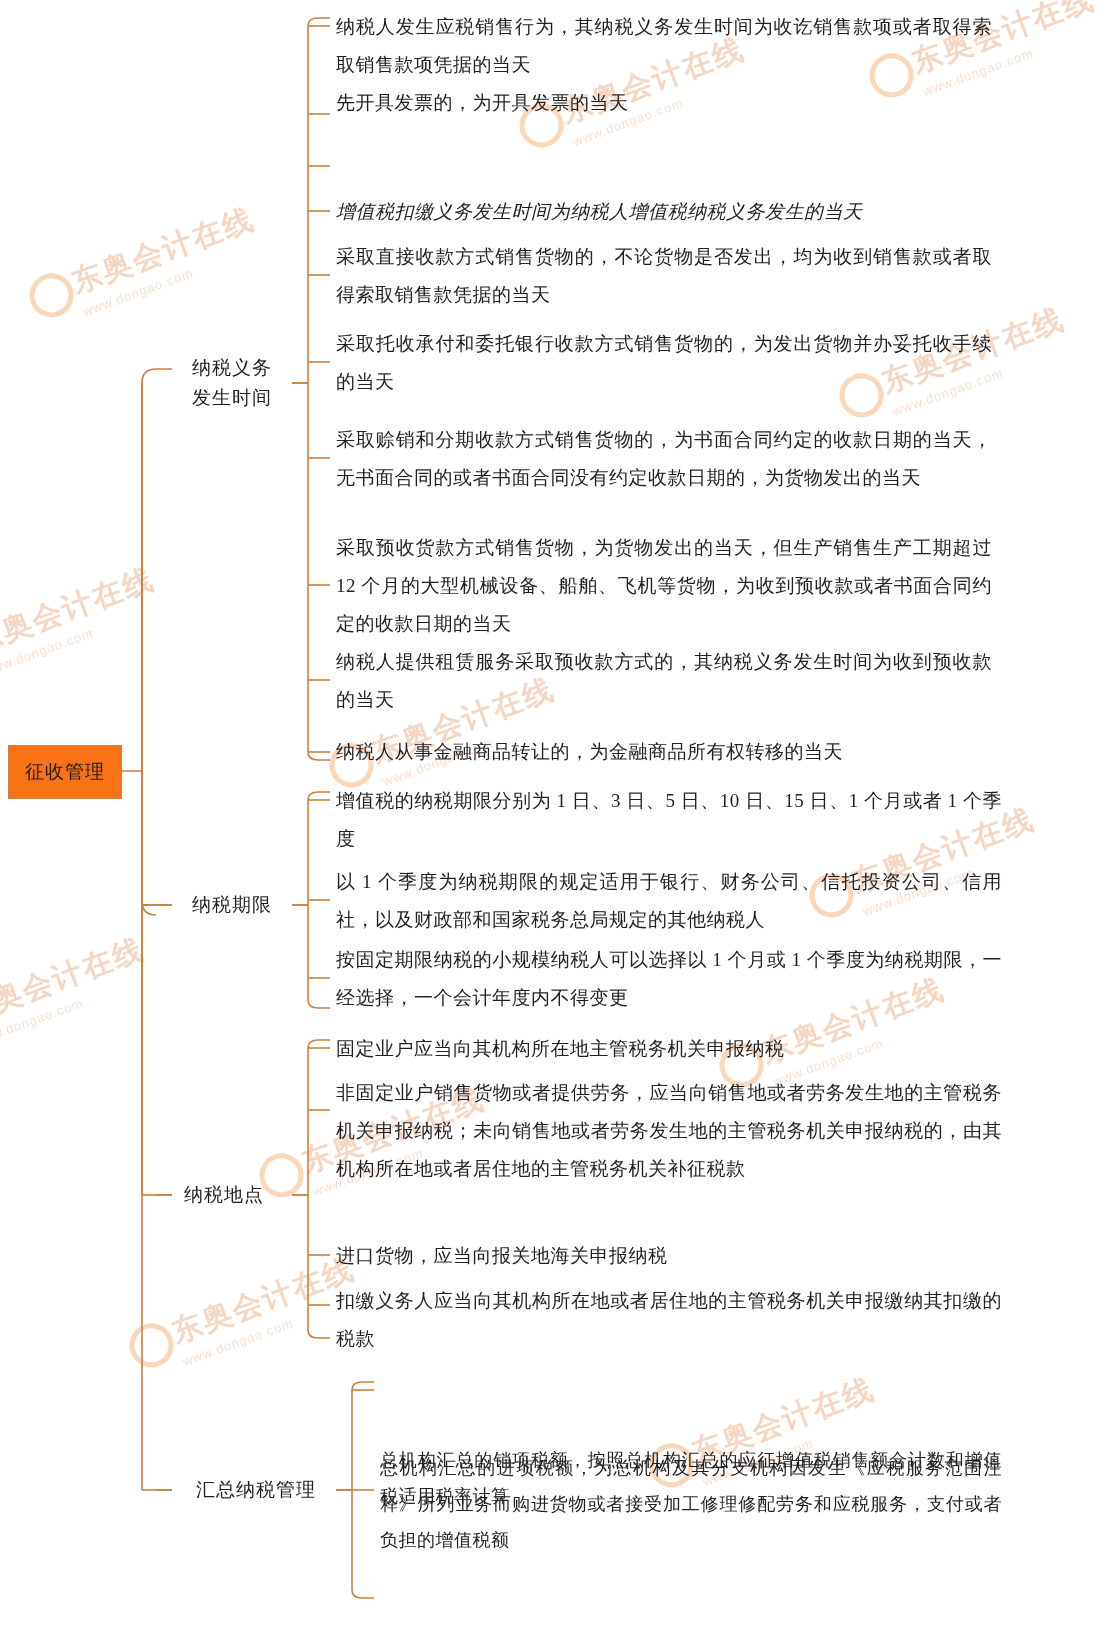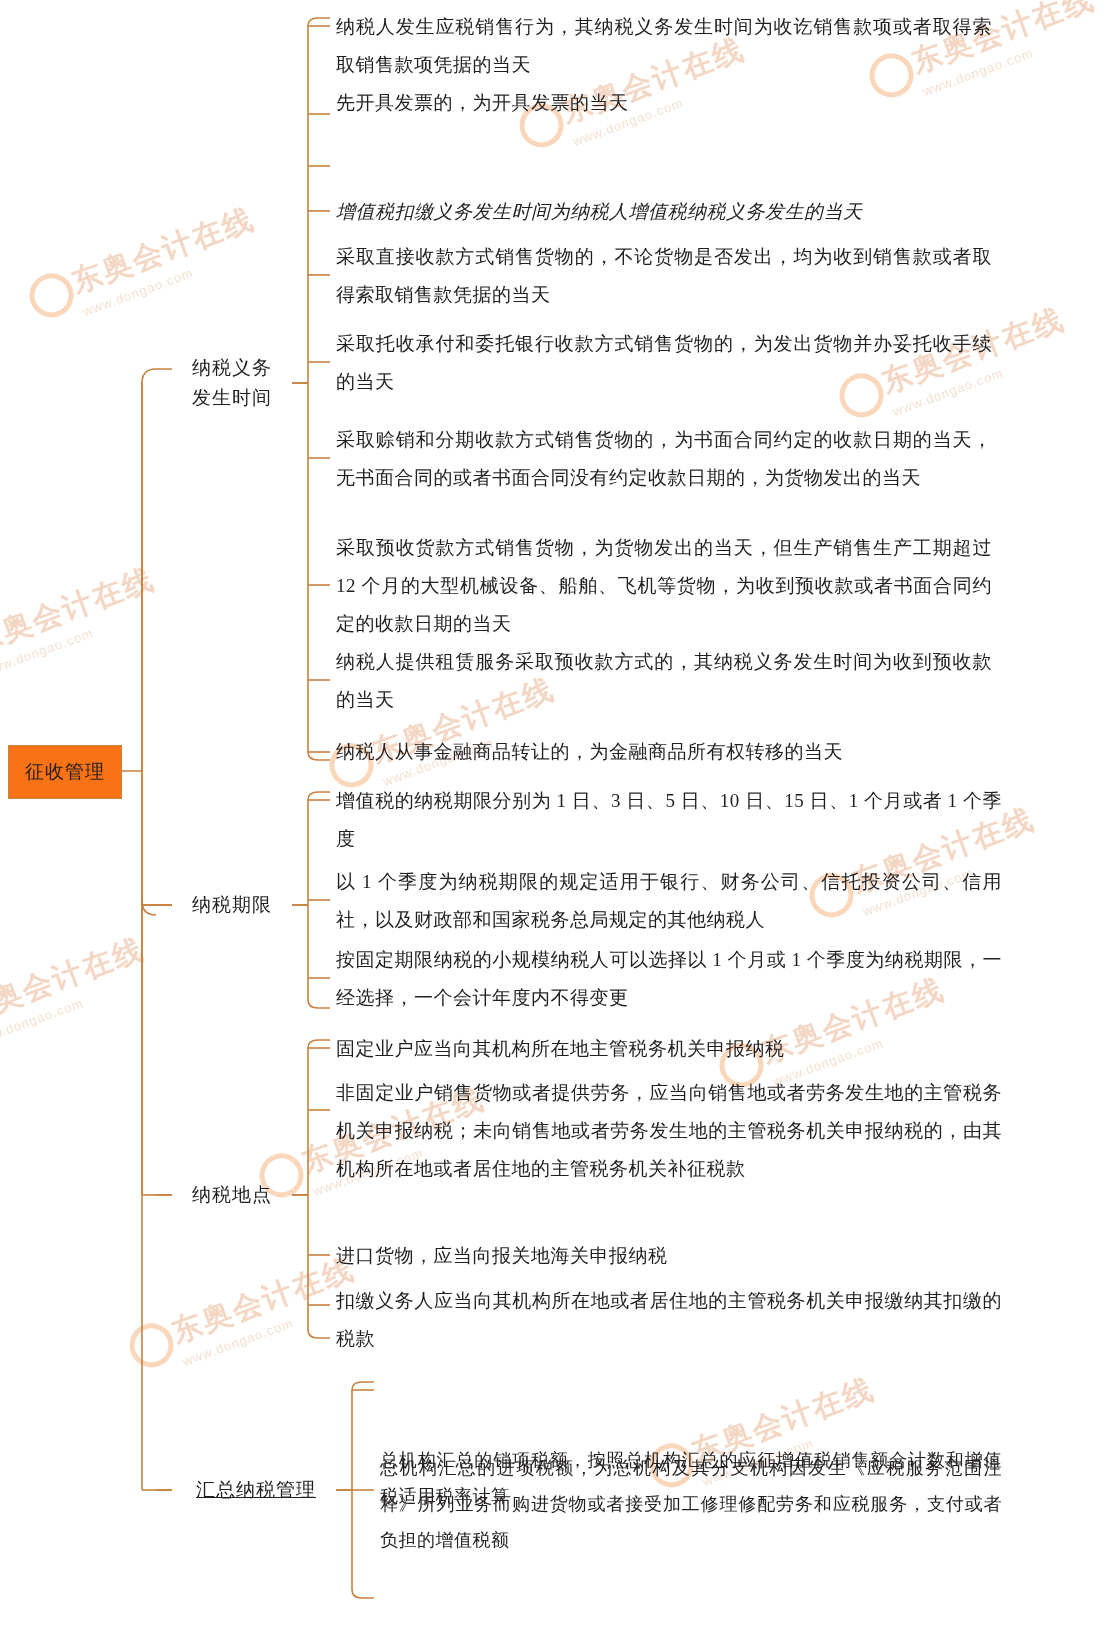--- a/index.html
+++ b/index.html
@@ -237,22 +237,22 @@
     <path d="M336 1490 h16"></path>
   </svg>
 
   <div class="root-box">
     <span>征收管理</span>
   </div>
 
   <div class="branch-label" style="left:172px; top:353px; width:120px;">纳税义务
 发生时间</div>
   <div class="branch-label" style="left:172px; top:890px; width:120px;">纳税期限</div>
-  <div class="branch-label" style="left:172px; top:1180px; width:120px;">纳税地点</div>
-  <div class="branch-label" style="left:176px; top:1475px; width:160px;text-decoration:underline;">汇总纳税管理</div>
+  <div class="branch-label" style="left:164px; top:1180px; width:120px;">纳税地点</div>
+  <div class="branch-label" style="left:176px; top:1475px; width:160px;">汇总纳税管理</div>
 
   <div class="leaf" style="left:336px; top:8px; width:656px;">纳税人发生应税销售行为，其纳税义务发生时间为收讫销售款项或者取得索取销售款项凭据的当天</div>
   <div class="leaf" style="left:336px; top:84px; width:656px;">先开具发票的，为开具发票的当天</div>
   <div class="leaf" style="left:336px; top:193px; width:656px;font-style:italic;">增值税扣缴义务发生时间为纳税人增值税纳税义务发生的当天</div>
   <div class="leaf" style="left:336px; top:238px; width:656px;">采取直接收款方式销售货物的，不论货物是否发出，均为收到销售款或者取得索取销售款凭据的当天</div>
   <div class="leaf" style="left:336px; top:325px; width:656px;">采取托收承付和委托银行收款方式销售货物的，为发出货物并办妥托收手续的当天</div>
   <div class="leaf" style="left:336px; top:421px; width:656px;">采取赊销和分期收款方式销售货物的，为书面合同约定的收款日期的当天，无书面合同的或者书面合同没有约定收款日期的，为货物发出的当天</div>
   <div class="leaf" style="left:336px; top:529px; width:656px;">采取预收货款方式销售货物，为货物发出的当天，但生产销售生产工期超过 12 个月的大型机械设备、船舶、飞机等货物，为收到预收款或者书面合同约定的收款日期的当天</div>
   <div class="leaf" style="left:336px; top:643px; width:656px;">纳税人提供租赁服务采取预收款方式的，其纳税义务发生时间为收到预收款的当天</div>
   <div class="leaf" style="left:336px; top:733px; width:656px;">纳税人从事金融商品转让的，为金融商品所有权转移的当天</div>

